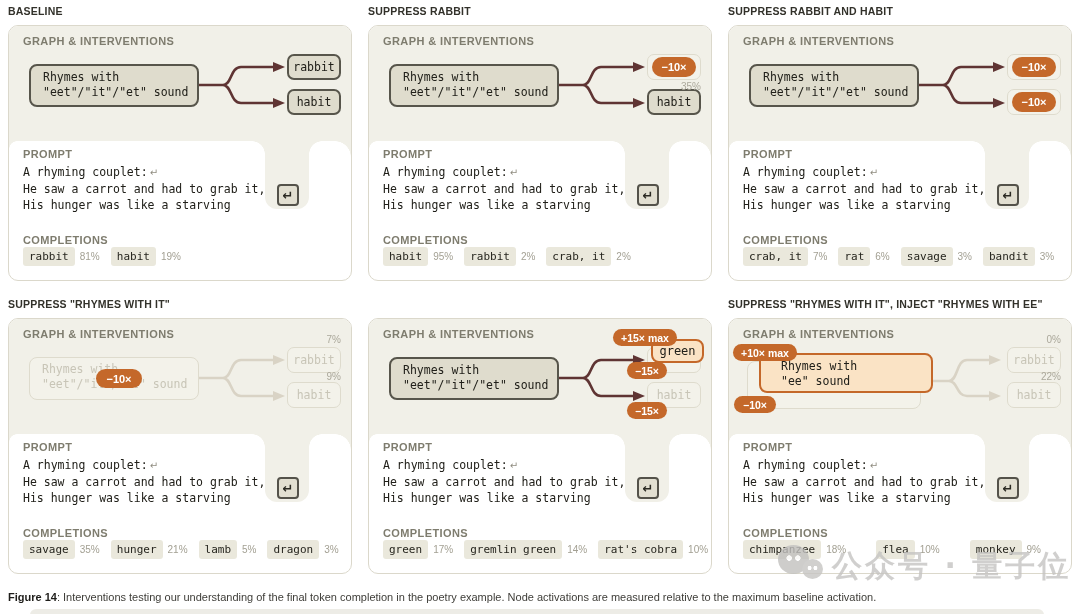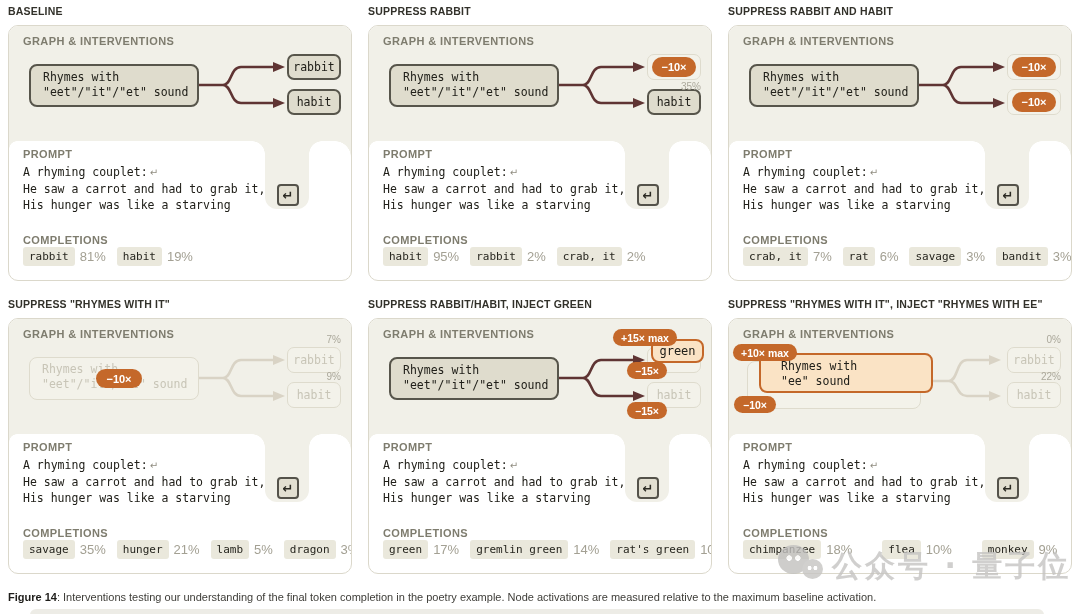--- a/index.html
+++ b/index.html
@@ -47,21 +47,21 @@
     font-family:"DejaVu Sans Mono",monospace;color:var(--ink)}
   .plines{position:absolute;left:14px;top:138px}
   .pline{font-family:"DejaVu Sans Mono",monospace;font-size:11.5px;line-height:16px;color:var(--ink);white-space:pre}
   .ret{font-family:"DejaVu Sans",sans-serif;font-size:10px;color:#908D80;margin-left:2px}
   .enter{position:absolute;left:268px;top:158px;width:22px;height:22px;background:#E2DFD1;border:2px solid #54524A;
     border-radius:4px;display:flex;align-items:center;justify-content:center;z-index:4;
     font-family:"DejaVu Sans",sans-serif;font-weight:bold;font-size:13px;color:#2A2922}
   .chips{position:absolute;left:14px;top:221px;right:4px;display:flex;align-items:center}
   .chip{background:var(--chipbg);border-radius:3px;padding:3px 6px;font-family:"DejaVu Sans Mono",monospace;
     font-size:11px;color:#26251E;white-space:pre}
-  .cpct{font-size:13px;color:#A3A093;margin:0 11px 0 5px;white-space:nowrap}
+  .cpct{font-size:10px;color:#A3A093;margin:0 11px 0 5px;white-space:nowrap}
   .chips.spread .cpct{margin-right:30px}
   .caption{position:absolute;left:8px;top:591px;font-size:11px;color:#3E3D38;white-space:nowrap}
   .caption b{color:#1E1D1A}
   .strip{position:absolute;left:30px;top:609px;width:1014px;height:6px;background:#EDECE6;border-radius:6px 6px 0 0}
   .wm{position:absolute;left:778px;top:545px;display:flex;align-items:center;opacity:.8;z-index:20}
   .wm-logo{position:relative;width:46px;height:42px;margin-right:8px}
   .wm-b1{position:absolute;left:0;top:0;width:31px;height:29px;border-radius:50%;
     background:radial-gradient(circle at 36% 45%, #fff 2.5px, rgba(0,0,0,0) 3px),
                radial-gradient(circle at 64% 45%, #fff 2.5px, rgba(0,0,0,0) 3px),#C2C1BF}
   .wm-b2{position:absolute;left:24px;top:14px;width:21px;height:20px;border-radius:50%;
@@ -222,21 +222,20 @@
           <span class="cpct">21%</span>
         <span class="chip">lamb</span>
           <span class="cpct">5%</span>
         <span class="chip">dragon</span>
           <span class="cpct">3%</span>
       </div>
     </div>
   </section>
 
   <section class="panel" style="left:368px;top:298px">
-    <h3 class="ptitle">SUPPRESS RABBIT/HABIT, INJECT GREEN</h3>
     <div class="card">
       <div class="gsec"></div>
       <div class="tab"></div>
       <div class="corner-l"></div>
       <div class="corner-r"></div>
       <div class="slabel gsec-label">GRAPH &amp; INTERVENTIONS</div>
       <div class="node-main"><span>Rhymes with</span>
 <span>"eet"/"it"/"et" sound</span></div>
       <svg class="fork" width="92" height="60" viewBox="0 0 92 60">
         <path d="M0 31 H24 M24 31 C33 31 31 13 42 13 H74 M24 31 C33 31 31 49 42 49 H74" fill="none" stroke="#5F3433" stroke-width="2.6" stroke-linecap="round"></path>
@@ -255,21 +254,21 @@
         <div class="pline">He saw a carrot and had to grab it,</div>
         <div class="pline">His hunger was like a starving</div>
       </div>
       <div class="enter">↵</div>
       <div class="slabel comp-label">COMPLETIONS</div>
       <div class="chips">
         <span class="chip">green</span>
           <span class="cpct">17%</span>
         <span class="chip">gremlin green</span>
           <span class="cpct">14%</span>
-        <span class="chip">rat's green</span>
+        <span class="chip">rat's cobra</span>
           <span class="cpct">10%</span>
       </div>
     </div>
   </section>
 
   <section class="panel" style="left:728px;top:298px">
     <h3 class="ptitle">SUPPRESS "RHYMES WITH IT", INJECT "RHYMES WITH EE"</h3>
     <div class="card">
       <div class="gsec"></div>
       <div class="tab"></div>

